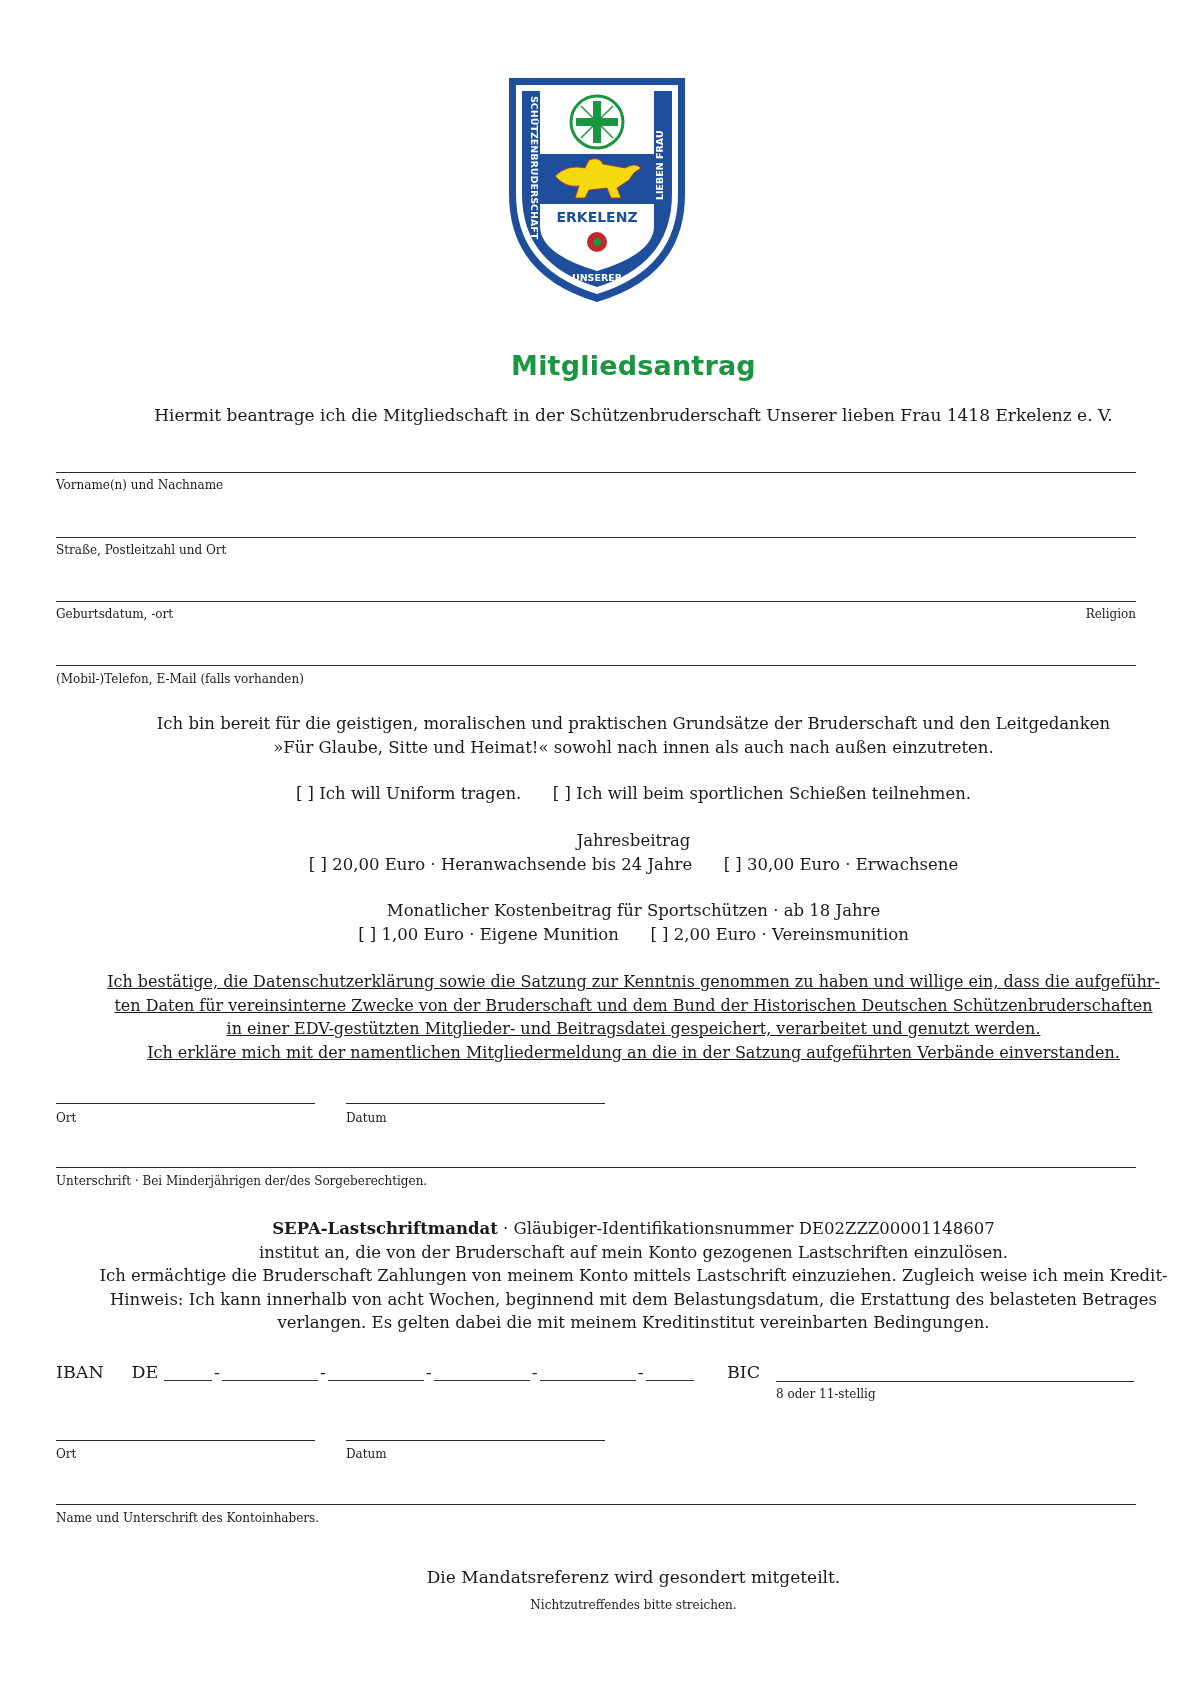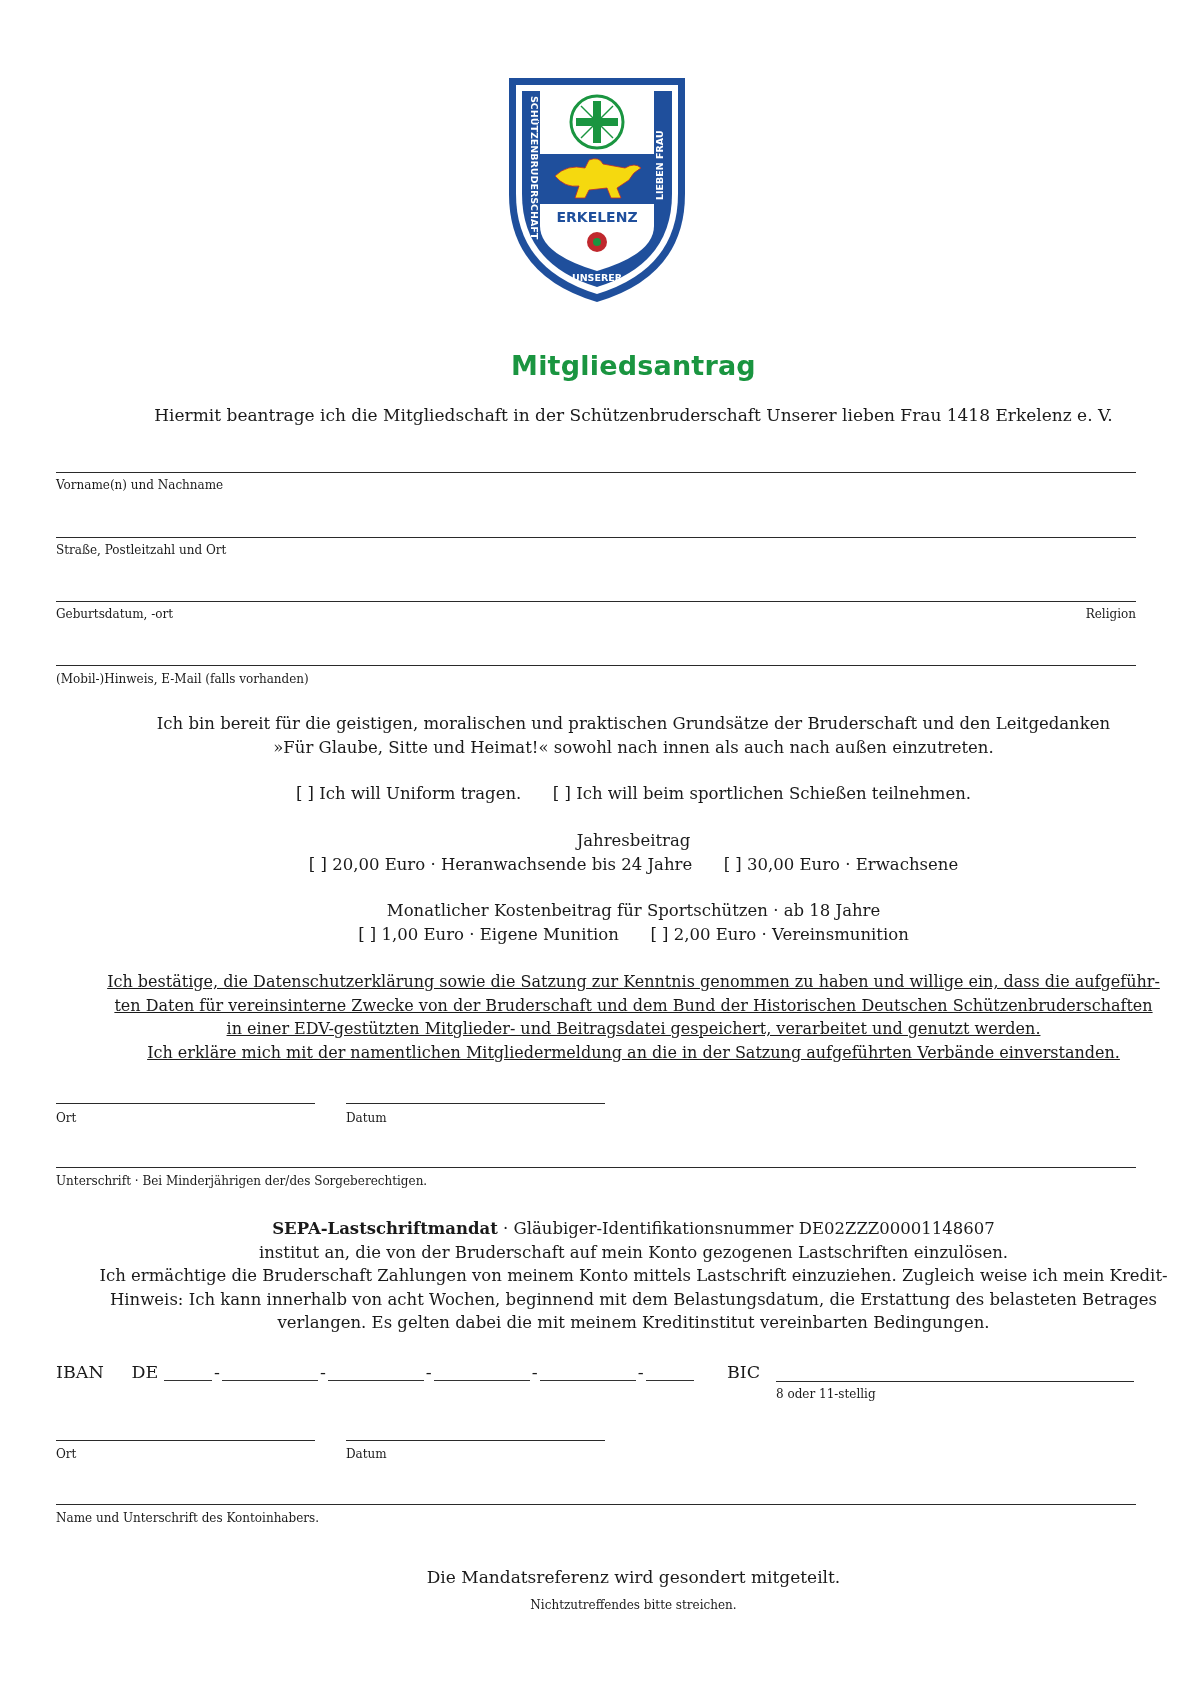--- a/index.html
+++ b/index.html
@@ -61,21 +61,21 @@
 <div class="small" style="left:56px;top:478px;">Vorname(n) und Nachname</div>
 
 <div class="hline" style="left:56px;width:1080px;top:537px;"></div>
 <div class="small" style="left:56px;top:543px;">Straße, Postleitzahl und Ort</div>
 
 <div class="hline" style="left:56px;width:1080px;top:601px;"></div>
 <div class="small" style="left:56px;top:607px;">Geburtsdatum, -ort</div>
 <div class="small" style="right:55px;top:607px;">Religion</div>
 
 <div class="hline" style="left:56px;width:1080px;top:665px;"></div>
-<div class="small" style="left:56px;top:672px;">(Mobil-)Hinweis, E-Mail (falls vorhanden)</div>
+<div class="small" style="left:56px;top:672px;">(Mobil-)Telefon, E-Mail (falls vorhanden)</div>
 
 <div class="abs center para" style="top:712px;">
   <div>Ich bin bereit für die geistigen, moralischen und praktischen Grundsätze der Bruderschaft und den Leitgedanken</div>
   <div>»Für Glaube, Sitte und Heimat!« sowohl nach innen als auch nach außen einzutreten.</div>
 </div>
 
 <div class="abs center para" style="top:782px;">
   <span><span>[ ]</span> <span>Ich will Uniform tragen.</span></span>
   &nbsp;&nbsp;&nbsp;&nbsp;
   <span><span>[ ]</span> <span>Ich will beim sportlichen Schießen teilnehmen.</span></span>

